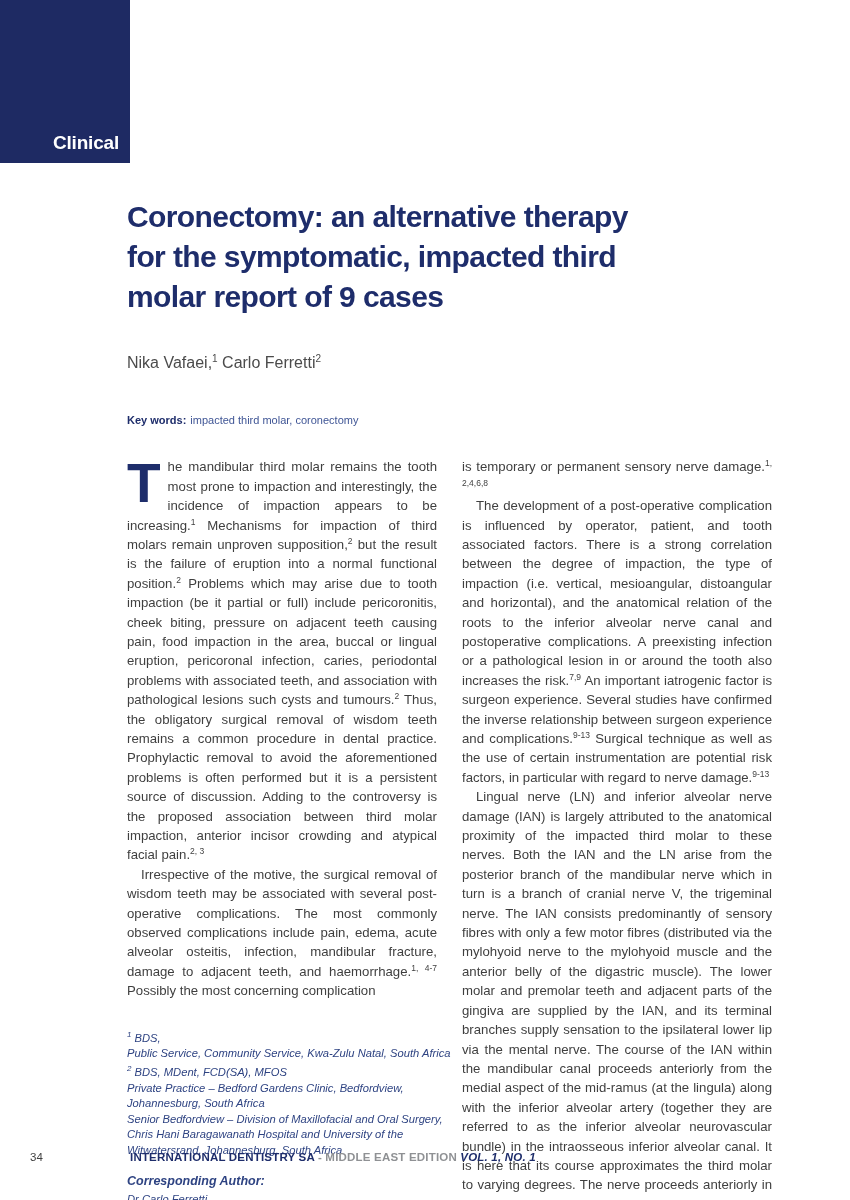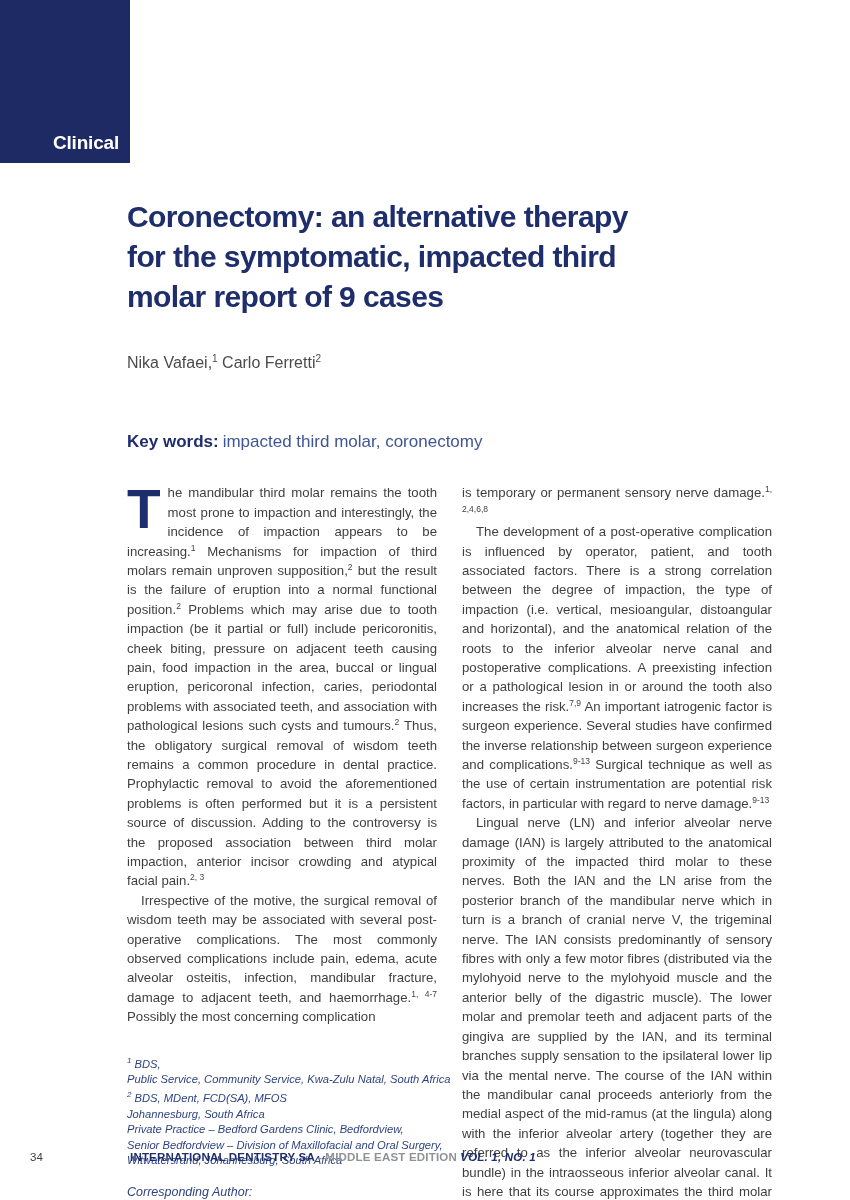--- a/index.html
+++ b/index.html
@@ -30,21 +30,21 @@
     width: 648px; padding-top: 197px;
   }
 
   .title { color: #1e2d6b; font-weight: bold; font-size: 30px;
     line-height: 40px; letter-spacing: -0.6px; }
   .title .tline { display: block; }
 
   .authors { margin-top: 36px; font-size: 16px; color: #4b4b4b; }
   .authors sup { font-size: 10px; color: #4b4b4b; }
 
-  .keywords { margin-top: 60px; font-size: 17px; }
+  .keywords { margin-top: 42px; font-size: 11px; }
   .keywords .kw-label { color: #1e2d6b; font-weight: bold; }
   .keywords .kw-value { color: #3f5595; margin-left: 4px; }
 
   
   .columns { margin-top: 31px; display: flex; gap: 25px; }
   .col { width: 310px; }
   .para {
     font-size: 13.2px; line-height: 19.4px; color: #3f3f3f;
     text-align: justify;
   }
@@ -57,21 +57,21 @@
   }
 
   
   .footnotes {
     margin-top: 26px; width: 332px;
     font-style: italic; color: #2e4382; font-size: 11.2px; line-height: 15.5px;
   }
   .footnotes sup { font-size: 8px; }
   .corresponding { margin-top: 16px; width: 332px;
     font-style: italic; color: #2e4382; font-size: 11.2px; line-height: 15.5px; }
-  .corresponding .heading { font-weight: normal; font-size: 12.5px; margin-bottom: 2px; }
+  .corresponding .heading { font-weight: bold; font-size: 12.5px; margin-bottom: 2px; }
 
   
   .footer {
     position: absolute; left: 0; top: 1151px; width: 850px;
     font-size: 11.5px; letter-spacing: 0.2px;
   }
   .footer .page-number { position: absolute; left: 30px; top: 0; color: #3f3f3f; }
   .footer .footer-line { position: absolute; left: 130px; top: 0; white-space: nowrap; }
   .footer .journal { color: #1e2d6b; font-weight: bold; }
   .footer .edition { color: #8f9194; font-weight: bold; }
@@ -102,23 +102,24 @@
     <div class="col">
       <div>
           <p class="para"><span class="dropcap">T</span>he mandibular third molar remains the tooth most prone to impaction and interestingly, the incidence of impaction appears to be increasing.<sup>1</sup> Mechanisms for impaction of third molars remain unproven supposition,<sup>2</sup> but the result is the failure of eruption into a normal functional position.<sup>2</sup> Problems which may arise due to tooth impaction (be it partial or full) include pericoronitis, cheek biting, pressure on adjacent teeth causing pain, food impaction in the area, buccal or lingual eruption, pericoronal infection, caries, periodontal problems with associated teeth, and association with pathological lesions such cysts and tumours.<sup>2</sup> Thus, the obligatory surgical removal of wisdom teeth remains a common procedure in dental practice. Prophylactic removal to avoid the aforementioned problems is often performed but it is a persistent source of discussion. Adding to the controversy is the proposed association between third molar impaction, anterior incisor crowding and atypical facial pain.<sup>2, 3</sup></p>
           <p class="para indent">Irrespective of the motive, the surgical removal of wisdom teeth may be associated with several post-operative complications. The most commonly observed complications include pain, edema, acute alveolar osteitis, infection, mandibular fracture, damage to adjacent teeth, and haemorrhage.<sup>1, 4-7</sup> Possibly the most concerning complication</p>
         </div>
 
       <div class="footnotes">
           <div class="line"><sup>1</sup> BDS,</div>
           <div class="line">Public Service, Community Service, Kwa-Zulu Natal, South Africa</div>
           <div class="line"><sup>2</sup> BDS, MDent, FCD(SA), MFOS</div>
+          <div class="line">Private Practice – Bedford Gardens Clinic, Bedfordview,</div>
           <div class="line">Johannesburg, South Africa</div>
-          <div class="line">Private Practice – Bedford Gardens Clinic, Bedfordview,</div>
           <div class="line">Senior Bedfordview – Division of Maxillofacial and Oral Surgery,</div>
+          <div class="line">Chris Hani Baragawanath Hospital and University of the</div>
           <div class="line">Witwatersrand, Johannesburg, South Africa</div>
         </div>
 
       <div class="corresponding">
         <div class="heading">Corresponding Author:</div>
         <div>
             <div class="line">Dr Carlo Ferretti</div>
           </div>
       </div>
     </div>

